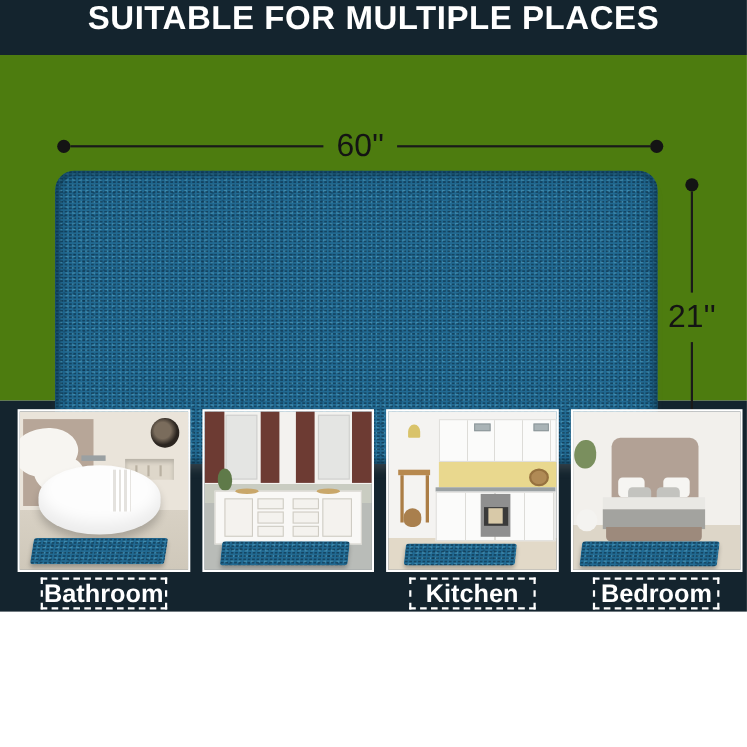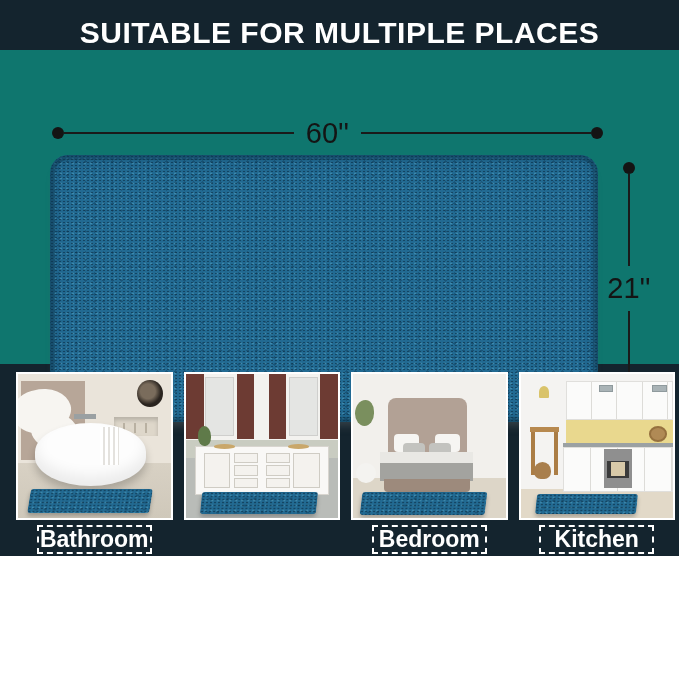--- a/index.html
+++ b/index.html
@@ -7,29 +7,29 @@
   body {
     width:679px; height:679px; overflow:hidden;
     font-family:"Liberation Sans", sans-serif;
     background:#ffffff; position:relative;
   }
   .page { width:679px; height:679px; position:relative; }
 
   
   .banner {
     height:50px; background:#14242e; display:flex;
-    align-items:flex-end; justify-content:center;
+    align-items:flex-start; justify-content:center;
   }
   .banner h1 {
     margin:0; color:#ffffff; font-size:30px; font-weight:bold;
     letter-spacing:0.5px; white-space:nowrap;
   }
 
   
-  .stage { position:relative; height:314px; background:#0f766e; }
+  .stage { position:relative; height:314px; background:#4d7c0f; }
 
   .rugtex {
     background-color:#226a92;
     background-image:
       radial-gradient(rgba(8,38,58,.55) 1px, transparent 1.4px),
       radial-gradient(rgba(95,175,205,.45) 1px, transparent 1.4px),
       radial-gradient(rgba(16,58,86,.45) 1.2px, transparent 1.6px);
     background-size:4px 3px, 6px 5px, 9px 7px;
     background-position:0 0, 2px 1px, 4px 3px;
   }
@@ -210,54 +210,54 @@
           <div class="abs drawer" style="right:29%;top:12%;width:18%;height:22%"></div>
           <div class="abs drawer" style="right:29%;top:39%;width:18%;height:22%"></div>
           <div class="abs drawer" style="right:29%;top:66%;width:18%;height:22%"></div>
           <div class="abs drawer" style="right:6%;top:12%;width:20%;height:76%"></div>
         </div>
         <div class="abs scene-rug rugtex"></div>
       </div>
     </figure>
 
     <figure>
+      <div class="photo s-kitchen">
+        <div class="abs pendant"></div>
+        <div class="abs uppers">
+          <div class="abs glass" style="left:30%"></div>
+          <div class="abs glass" style="right:5%"></div>
+        </div>
+        <div class="abs backsplash"></div>
+        <div class="abs tray"></div>
+        <div class="abs counter"></div>
+        <div class="abs lowers"></div>
+        <div class="abs oven">
+          <div class="abs oven-win"></div>
+          <div class="abs towel"></div>
+        </div>
+        <div class="abs table"></div>
+        <div class="abs leg" style="left:7%"></div>
+        <div class="abs leg" style="left:22%"></div>
+        <div class="abs basket"></div>
+        <div class="abs scene-rug rugtex"></div>
+      </div>
+      <figcaption class="tag">Kitchen</figcaption>
+    </figure>
+
+    <figure>
       <div class="photo s-bed">
         <div class="abs plant"></div>
         <div class="abs pouf"></div>
         <div class="abs headboard"></div>
         <div class="abs pillow-w" style="left:27%"></div>
         <div class="abs pillow-w" style="left:54%"></div>
         <div class="abs pillow-g" style="left:33%"></div>
         <div class="abs pillow-g" style="left:50%"></div>
         <div class="abs sheet"></div>
         <div class="abs blanket"></div>
         <div class="abs base"></div>
         <div class="abs scene-rug rugtex"></div>
       </div>
       <figcaption class="tag">Bedroom</figcaption>
     </figure>
 
-    <figure>
-      <div class="photo s-kitchen">
-        <div class="abs pendant"></div>
-        <div class="abs uppers">
-          <div class="abs glass" style="left:30%"></div>
-          <div class="abs glass" style="right:5%"></div>
-        </div>
-        <div class="abs backsplash"></div>
-        <div class="abs tray"></div>
-        <div class="abs counter"></div>
-        <div class="abs lowers"></div>
-        <div class="abs oven">
-          <div class="abs oven-win"></div>
-          <div class="abs towel"></div>
-        </div>
-        <div class="abs table"></div>
-        <div class="abs leg" style="left:7%"></div>
-        <div class="abs leg" style="left:22%"></div>
-        <div class="abs basket"></div>
-        <div class="abs scene-rug rugtex"></div>
-      </div>
-      <figcaption class="tag">Kitchen</figcaption>
-    </figure>
-
   </section>
 </div>
 
 </body></html>

